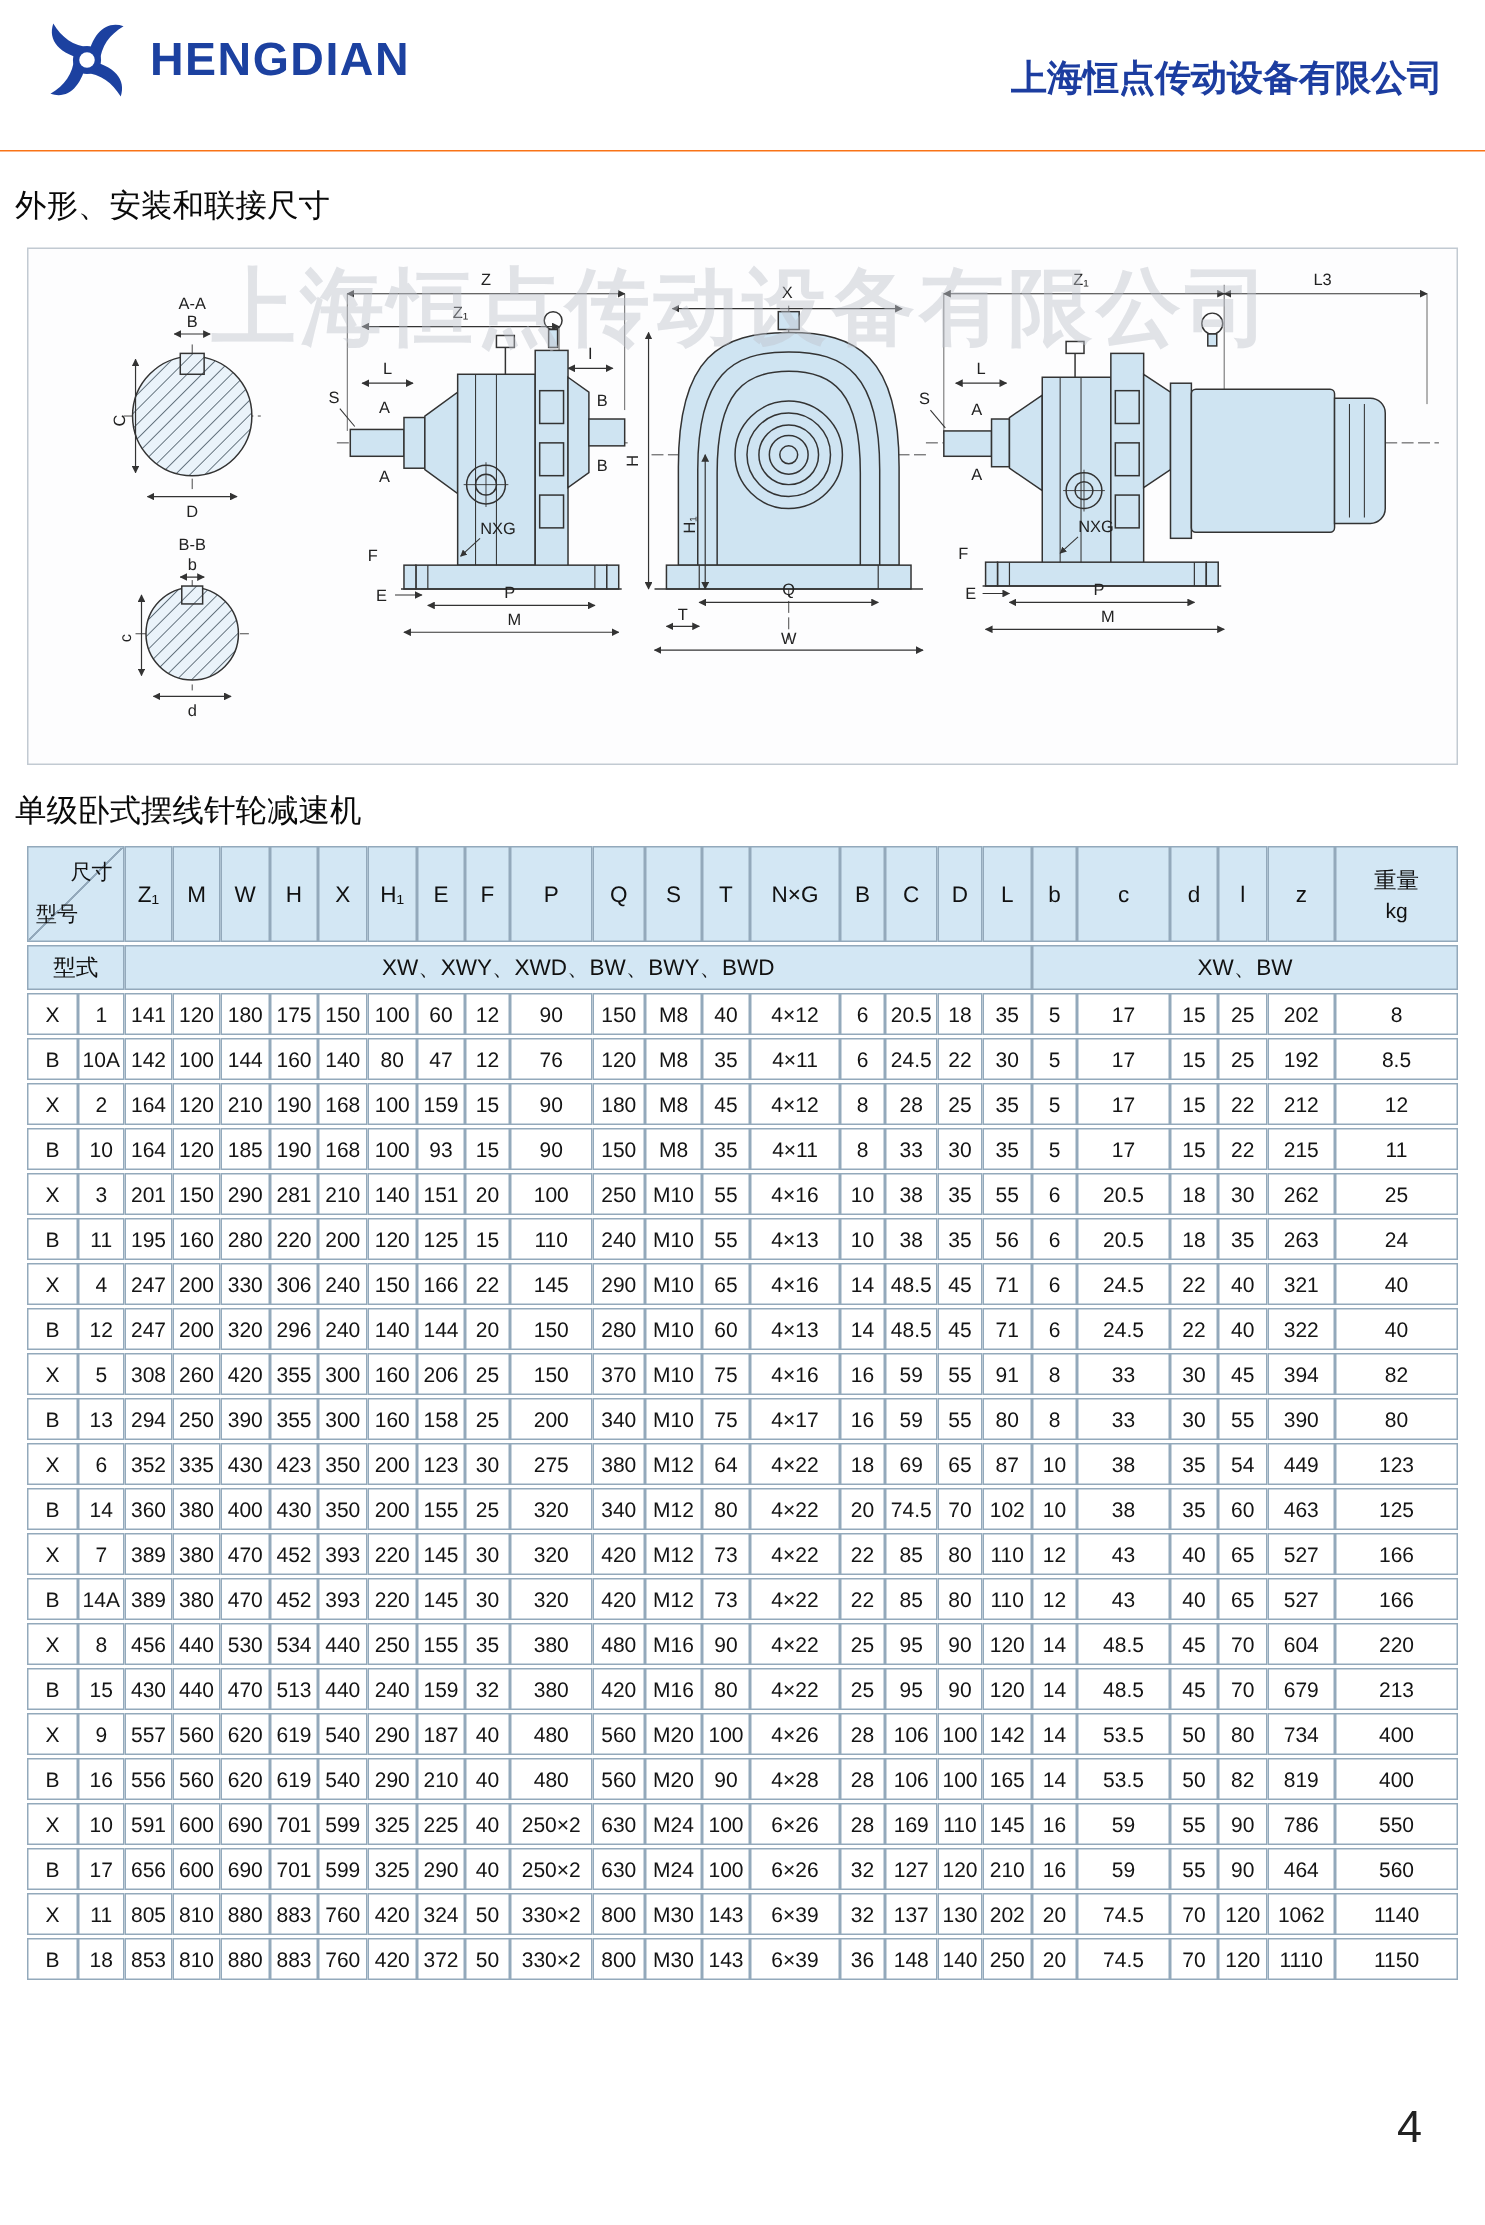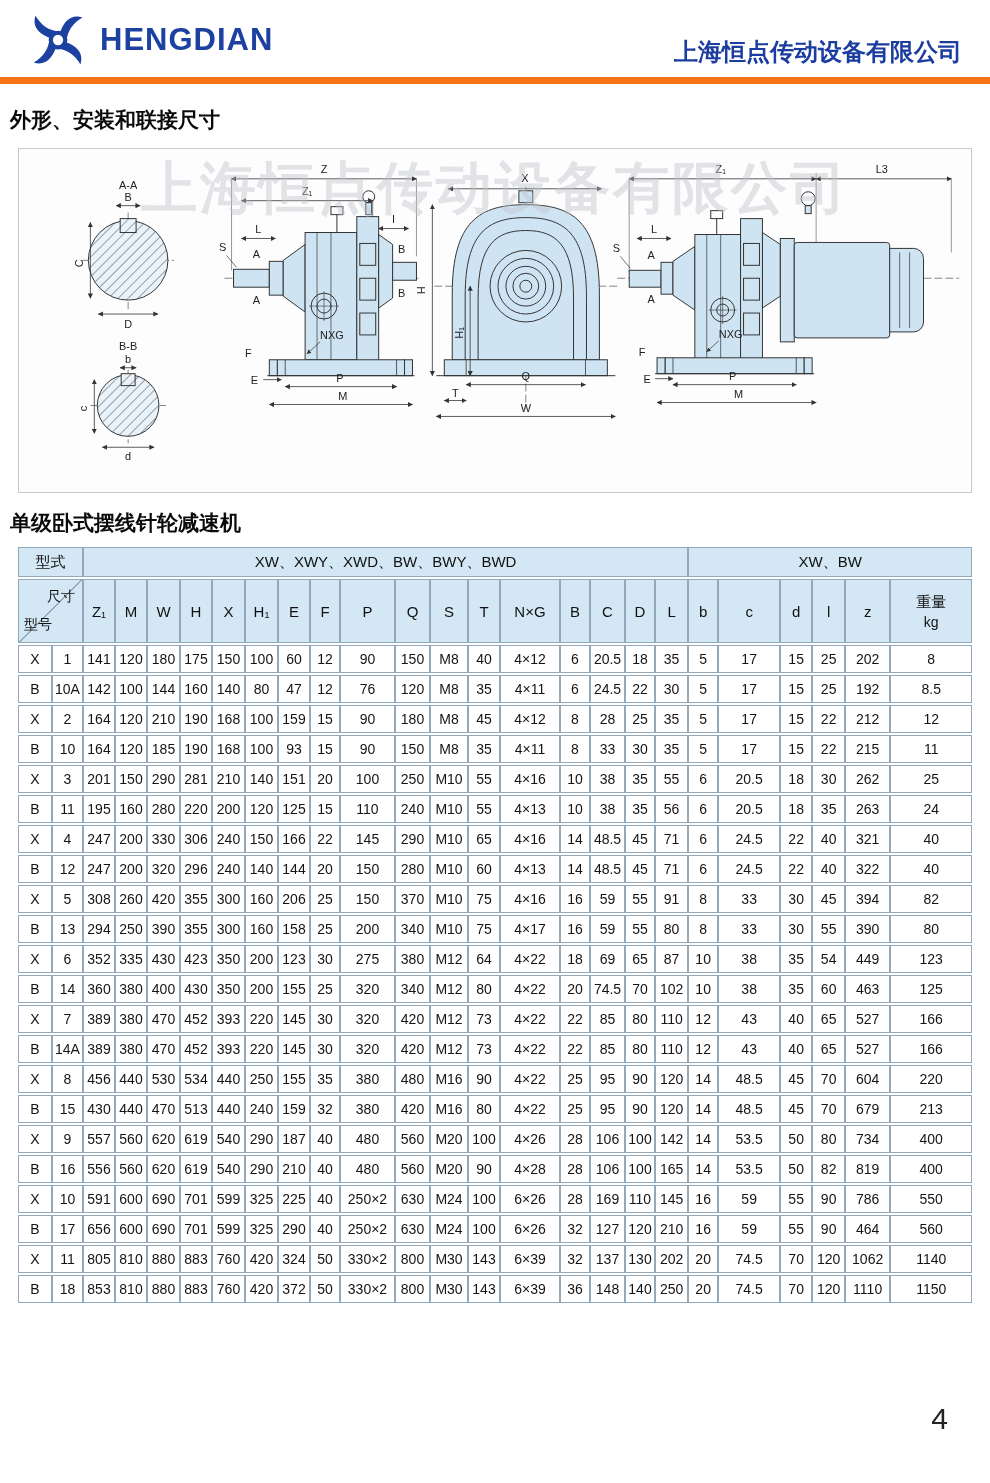--- a/index.html
+++ b/index.html
@@ -2,27 +2,27 @@
 <html><head>
 <meta charset="utf-8">
 <style>
   * { box-sizing: border-box; }
   html,body { margin:0; padding:0; background:#ffffff; }
   body {
     width: 990px; height: 1483px; position: relative;
     font-family: "Liberation Sans", sans-serif; color:#111;
   }
   
-  .top-header { height: 84px; position: relative; border-bottom: 7px solid #f97316; }
+  .top-header { height: 101px; position: relative; border-bottom: 1px solid #f97316; }
   .logo-wrap { position:absolute; left:28px; top:8px; display:flex; align-items:center; }
   .logo-mark { width:60px; height:64px; }
   .logo-text { font-size:31px; font-weight:bold; color:#1c41a0; letter-spacing:1px; margin-left:12px; }
   .company-name { position:absolute; right:28px; top:36px; font-size:24px; font-weight:bold; color:#1c3da0; }
   
-  .sec-title { margin:22px 16px 0 10px; font-size:21px; font-weight:bold; color:#0a0a0a; }
+  .sec-title { margin:22px 16px 0 10px; font-size:21px; font-weight:normal; color:#0a0a0a; }
   
   .diagram-box { margin:14px 18px 0 18px; height:345px; border:1px solid #c2cad2; position:relative; background:#fdfdfe; overflow:hidden; }
   .watermark { position:absolute; top:2px; left:50%; transform:translateX(-50%); font-size:56px; font-weight:bold;
                color:rgba(190,196,204,0.45); white-space:nowrap; letter-spacing:3px; pointer-events:none; }
   .diagram-svg { width:100%; height:100%; display:block; }
   .diagram-svg text { font-size:11px; fill:#222; }
   
   .dims-table { margin:8px 18px 0 18px; width:954px; table-layout:fixed;
                 border-collapse:separate; border-spacing:0 2px; font-size:14px; }
   .dims-table th, .dims-table td { border:1px solid #93a9bb; text-align:center; padding:0; overflow:hidden; }
@@ -275,25 +275,20 @@
       <col style="width:30px">
       <col style="width:33px">
       <col style="width:30px">
     <col style="width:62px">
       <col style="width:32px">
       <col style="width:33px">
       <col style="width:45px">
     <col style="width:82px">
   </colgroup>
   <thead>
-    <tr>
-      <th colspan="2" class="group-th">型式</th>
-      <th colspan="17" class="group-th">XW、XWY、XWD、BW、BWY、BWD</th>
-      <th colspan="6" class="group-th">XW、BW</th>
-    </tr>
     <tr id="dim-header-row">
       <th colspan="2" class="dim-th corner">
         <span class="c-top">尺寸</span>
         <span class="c-bot">型号</span>
       </th>
     <th class="dim-th">Z₁</th>
         <th class="dim-th">M</th>
         <th class="dim-th">W</th>
         <th class="dim-th">H</th>
         <th class="dim-th">X</th>
@@ -309,20 +304,25 @@
         <th class="dim-th">C</th>
         <th class="dim-th">D</th>
         <th class="dim-th">L</th>
         <th class="dim-th">b</th>
         <th class="dim-th">c</th>
         <th class="dim-th">d</th>
         <th class="dim-th">l</th>
         <th class="dim-th">z</th>
         <th class="dim-th">重量<div class="sub">kg</div></th>
       </tr>
+    <tr>
+      <th colspan="2" class="group-th">型式</th>
+      <th colspan="17" class="group-th">XW、XWY、XWD、BW、BWY、BWD</th>
+      <th colspan="6" class="group-th">XW、BW</th>
+    </tr>
   </thead>
   <tbody id="table-body">
       <tr>
         <td>X</td>
         <td>1</td>
         <td>141</td>
         <td>120</td>
         <td>180</td>
         <td>175</td>
         <td>150</td>

